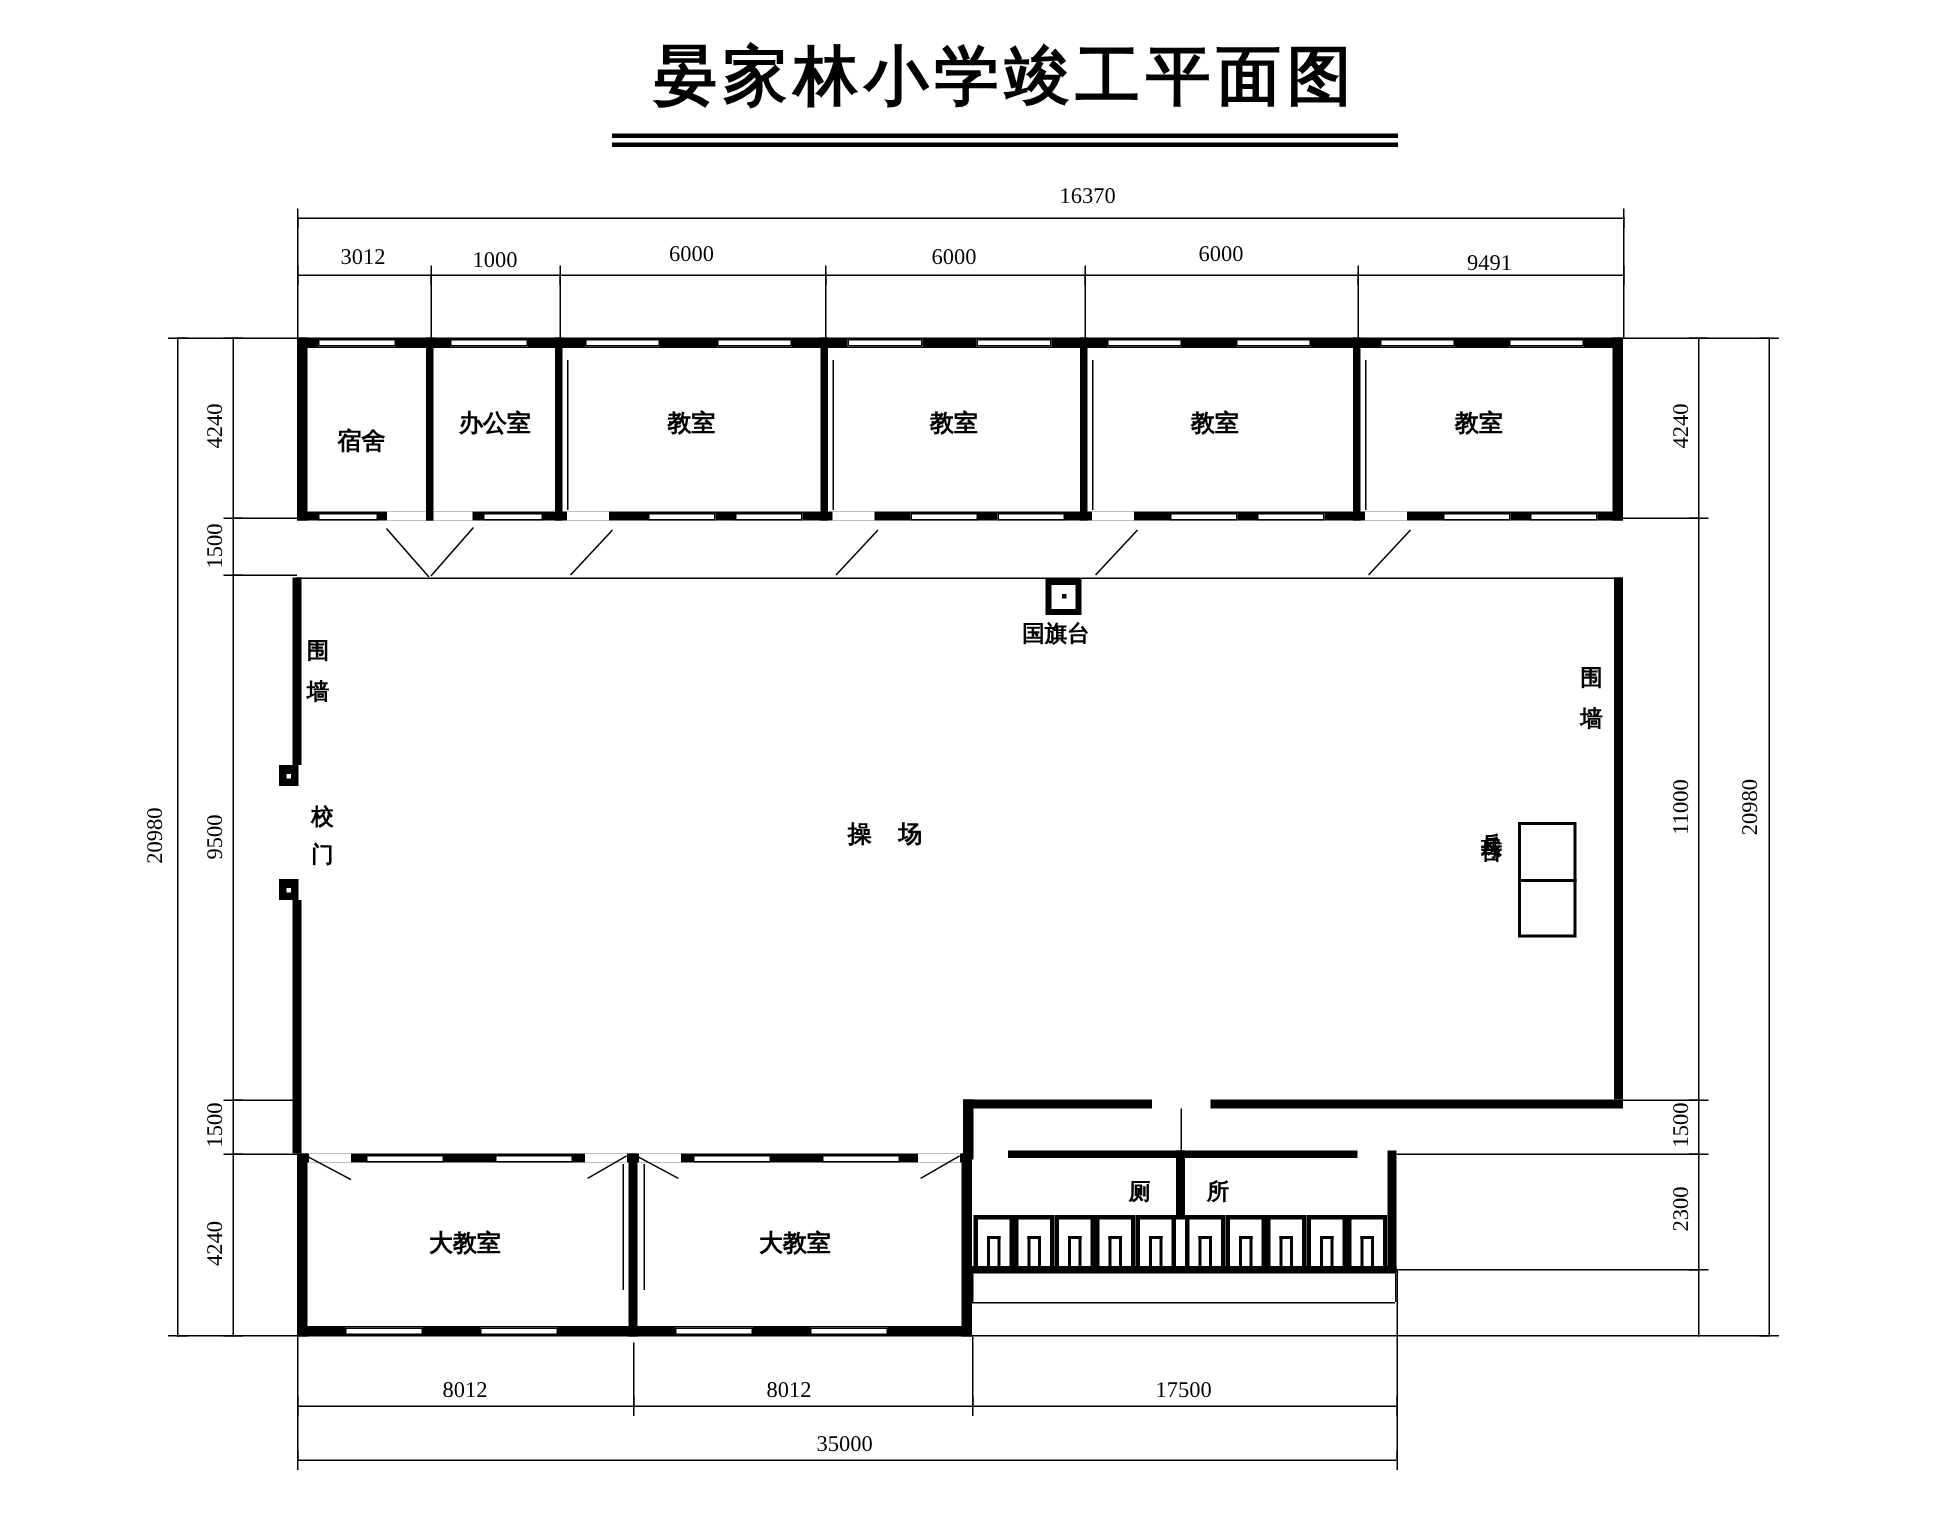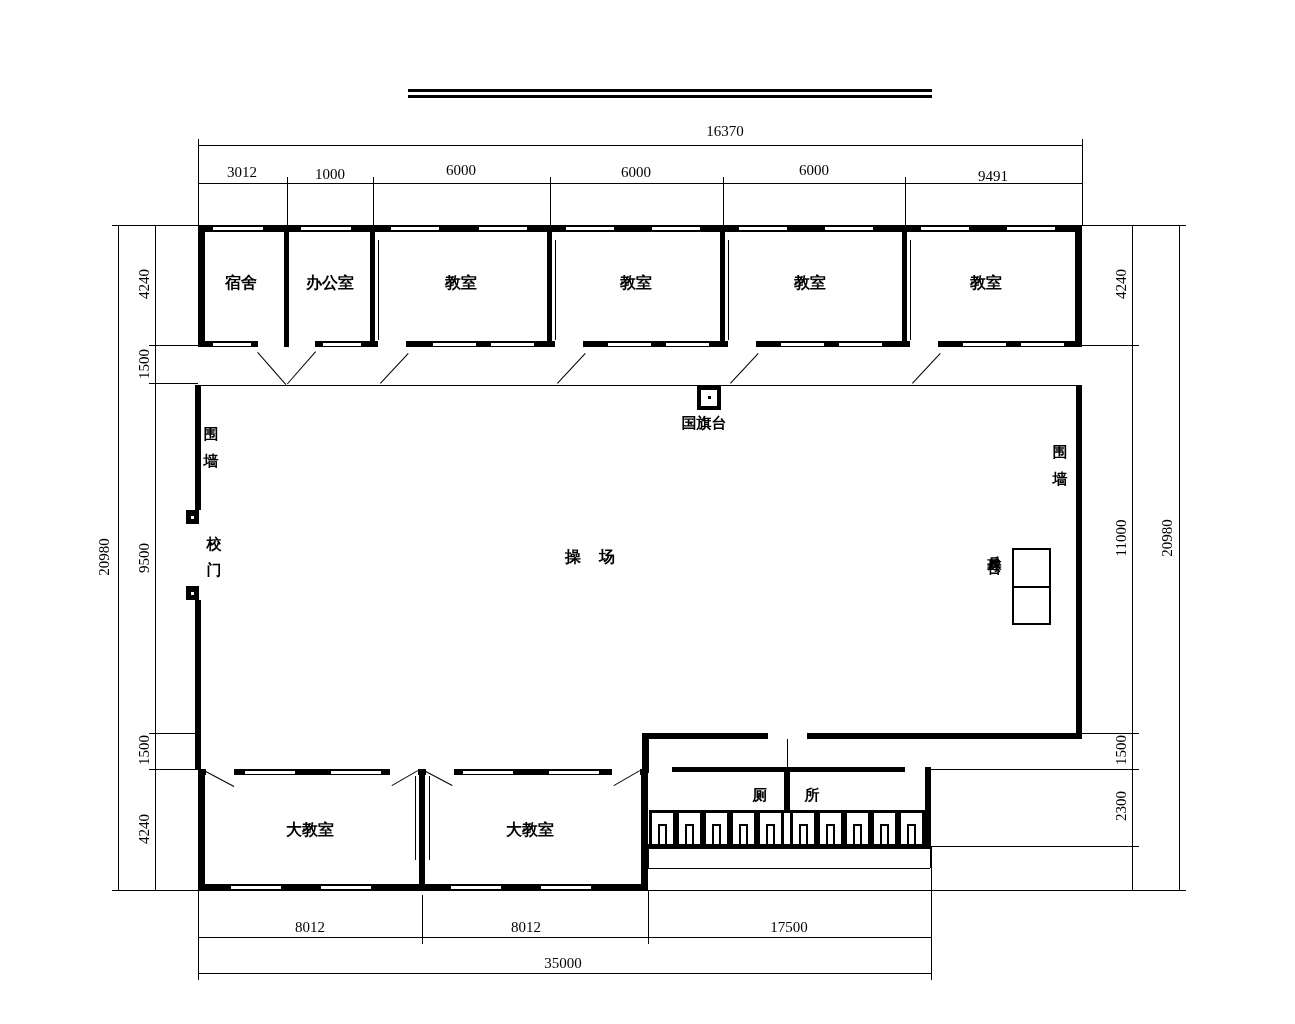--- a/index.html
+++ b/index.html
@@ -21,20 +21,21 @@
   .pit{position:absolute;left:6px;top:11px;width:9px;height:20px;background:#fff;
        border:2px solid #000;border-bottom:none;box-sizing:border-box;}
   #title{position:absolute;left:310px;top:22px;width:720px;text-align:center;
          font-size:43px;font-weight:bold;letter-spacing:4px;}
 </style>
 </head>
 <body>
 
 <div id="plan">
 
+  <div id="title">晏家林小学竣工平面图</div>
   <div class="ln" style="left:408px;top:89px;width:524px;height:3px;"></div>
   <div class="ln" style="left:408px;top:95px;width:524px;height:3px;"></div>
 
   <div class="ln" style="left:198px;top:145px;width:885px;height:1px;"></div>
   <div class="ln" style="left:198px;top:139px;width:1px;height:13px;"></div>
   <div class="ln" style="left:1082px;top:139px;width:1px;height:13px;"></div>
   <div class="dim" style="left:695px;top:123px;width:60px;">16370</div>
 
   <div class="ln" style="left:198px;top:183px;width:885px;height:1px;"></div>
   <div class="ln" style="left:198px;top:177px;width:1px;height:13px;"></div>
@@ -163,21 +164,21 @@
   <div class="dg" style="left:316px;top:352px;width:43px;transform:rotate(131.2deg);"></div>
   <div class="dg" style="left:380px;top:383px;width:41px;transform:rotate(-47deg);"></div>
   <div class="dg" style="left:557px;top:383px;width:41px;transform:rotate(-47deg);"></div>
   <div class="dg" style="left:730px;top:383px;width:41px;transform:rotate(-47deg);"></div>
   <div class="dg" style="left:912px;top:383px;width:41px;transform:rotate(-47deg);"></div>
   <div class="ln" style="left:378px;top:240px;width:1px;height:100px;"></div>
   <div class="ln" style="left:555px;top:240px;width:1px;height:100px;"></div>
   <div class="ln" style="left:728px;top:240px;width:1px;height:100px;"></div>
   <div class="ln" style="left:910px;top:240px;width:1px;height:100px;"></div>
 
-  <div class="lbl" style="left:203px;top:274px;width:76px;">宿舍</div>
+  <div class="lbl" style="left:203px;top:286px;width:76px;">宿舍</div>
   <div class="lbl" style="left:292px;top:274px;width:76px;">办公室</div>
   <div class="lbl" style="left:423px;top:274px;width:76px;">教室</div>
   <div class="lbl" style="left:598px;top:274px;width:76px;">教室</div>
   <div class="lbl" style="left:772px;top:274px;width:76px;">教室</div>
   <div class="lbl" style="left:948px;top:274px;width:76px;">教室</div>
 
   <div class="ln" style="left:198px;top:385px;width:884px;height:1px;"></div>
 
   <div class="ln" style="left:195px;top:385px;width:6px;height:125px;"></div>
   <div class="ln" style="left:195px;top:600px;width:6px;height:169px;"></div>

